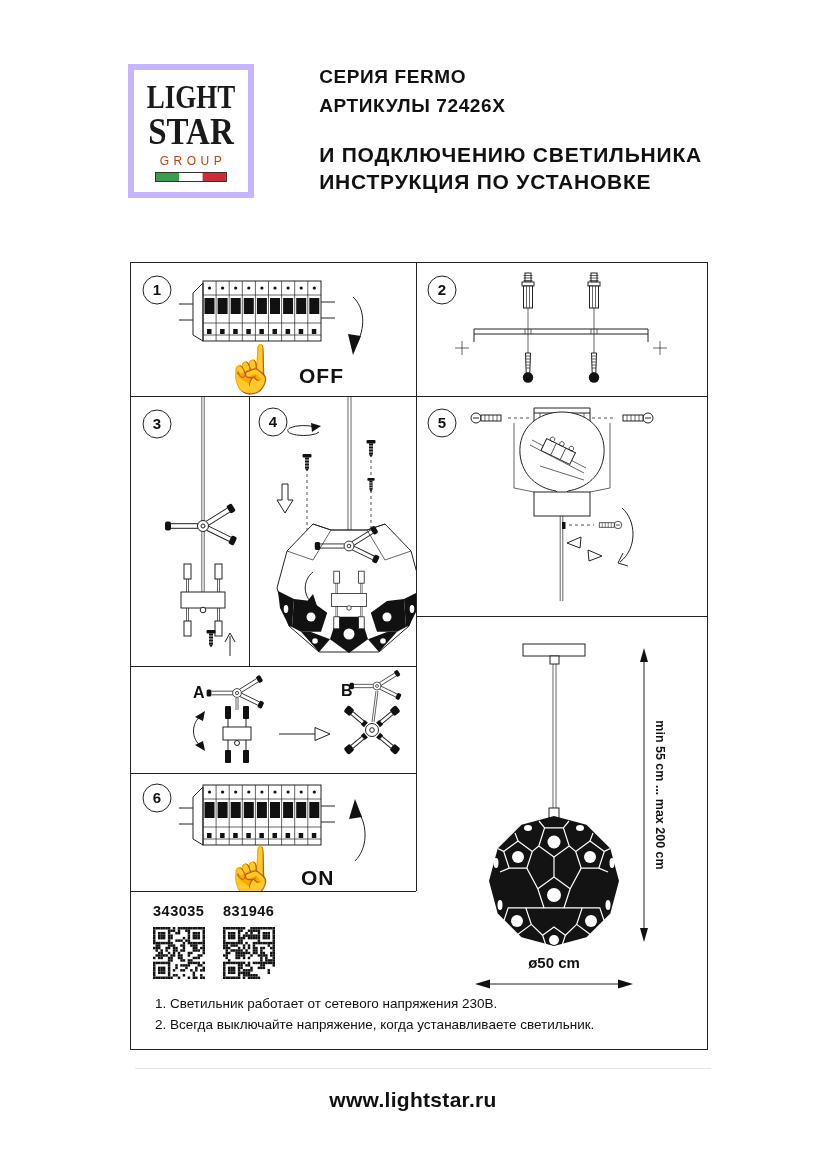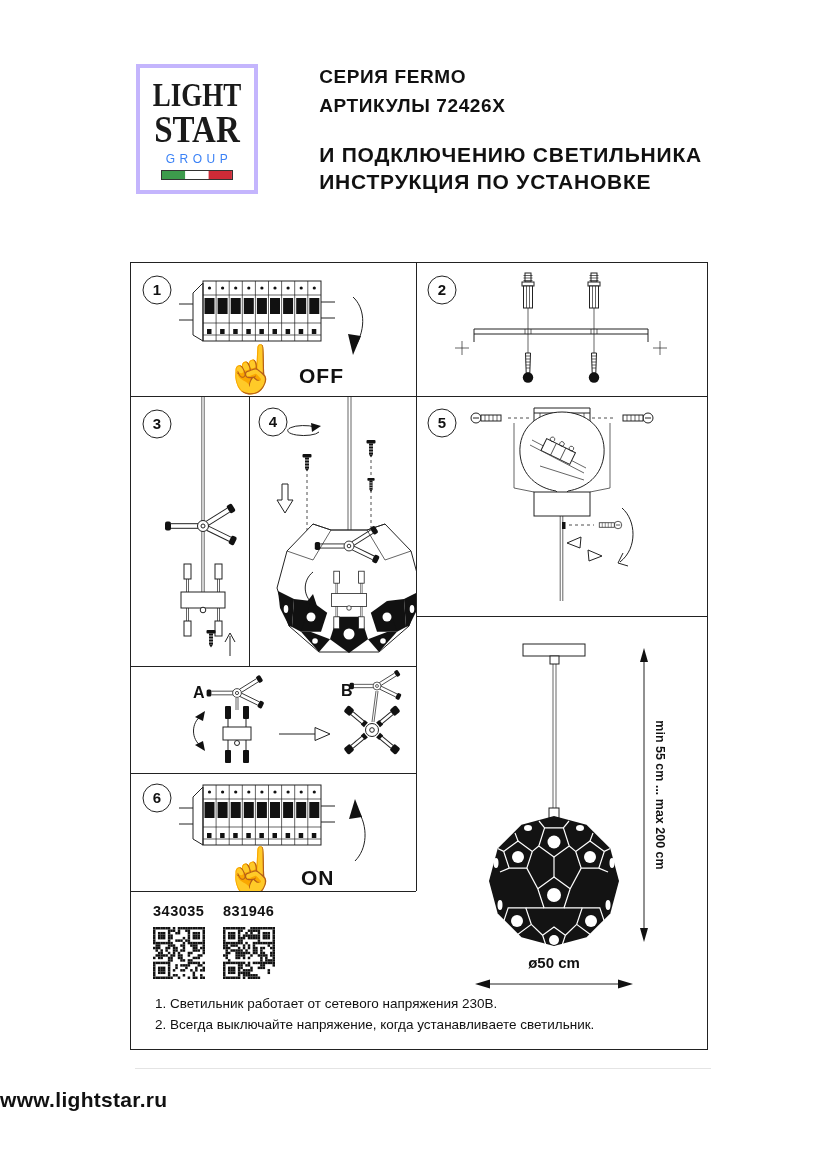--- a/index.html
+++ b/index.html
@@ -1,26 +1,26 @@
 <!DOCTYPE html>
 <html><head>
 <meta charset="utf-8">
 <style>
   html,body{margin:0;padding:0;background:#fff;}
   .sheet{position:relative;width:826px;height:1169px;background:#fff;overflow:hidden;
          font-family:"Liberation Sans",sans-serif;color:#111;}
   
   .logo-box{position:absolute;left:128px;top:64px;width:114px;height:122px;
-            border:4px solid #c4b5fd;display:flex;flex-direction:column;align-items:center;
-            justify-content:flex-start;background:#fff;margin-left:8px;}
+            border:6px solid #c4b5fd;display:flex;flex-direction:column;align-items:center;
+            justify-content:flex-start;background:#fff;}
   .logo-light{font-family:"Liberation Serif",serif;font-weight:bold;font-size:27px;
               line-height:1;margin-top:14px;transform:scaleY(1.25);letter-spacing:0;color:#1a1a1a;}
   .logo-star{font-family:"Liberation Serif",serif;font-weight:bold;font-size:33px;
              line-height:1;margin-top:4px;transform:scaleY(1.15);color:#1a1a1a;}
-  .logo-group{font-size:12px;letter-spacing:4.5px;color:#3b82f6;margin-top:6px;margin-left:4px;}
+  .logo-group{font-size:12px;letter-spacing:4.5px;color:#c2410c;margin-top:6px;margin-left:4px;}
   .logo-flag{margin-top:4px;}
   .head-text{position:absolute;right:124px;top:62px;text-align:left;}
   .head-series{font-size:19px;font-weight:bold;letter-spacing:.6px;line-height:1.55;}
   .head-articles{font-size:19px;font-weight:bold;letter-spacing:.6px;line-height:1.55;}
   .head-title{margin-top:20px;font-size:21px;font-weight:bold;letter-spacing:.8px;line-height:1.3;}
   
   .frame{position:absolute;left:130px;top:262px;width:576px;height:786px;border:1px solid #222;}
   .gline{position:absolute;background:#222;}
   .diagram{position:absolute;}
   .ln{stroke:#222;stroke-width:1;fill:none;}
@@ -32,21 +32,21 @@
   .badge-num{font-size:15px;}
   .onoff{font-size:21px;letter-spacing:1px;}
   .ab{font-size:16px;}
   .dimtext{font-size:12.5px;}
   .diatext{font-size:15px;}
   
   .qr-area{position:absolute;left:0;top:628px;width:285px;height:158px;}
   .qr-label{position:absolute;top:12px;font-size:14.5px;font-weight:bold;letter-spacing:.5px;}
   .notes{position:absolute;left:24px;top:730px;width:545px;font-size:13.5px;line-height:21px;color:#111;}
   .page-edge{position:absolute;left:135px;top:1068px;width:576px;height:1px;background:#e4e4e4;}
-  .footer{position:absolute;left:0;top:1088px;width:826px;text-align:left;
+  .footer{position:absolute;left:0;top:1088px;width:826px;text-align:center;
           font-size:21px;font-weight:bold;letter-spacing:.3px;}
 </style>
 </head>
 <body>
 
 <div class="sheet">
 
   <div class="logo-box">
     <div class="logo-light">LIGHT</div>
     <div class="logo-star">STAR</div>

